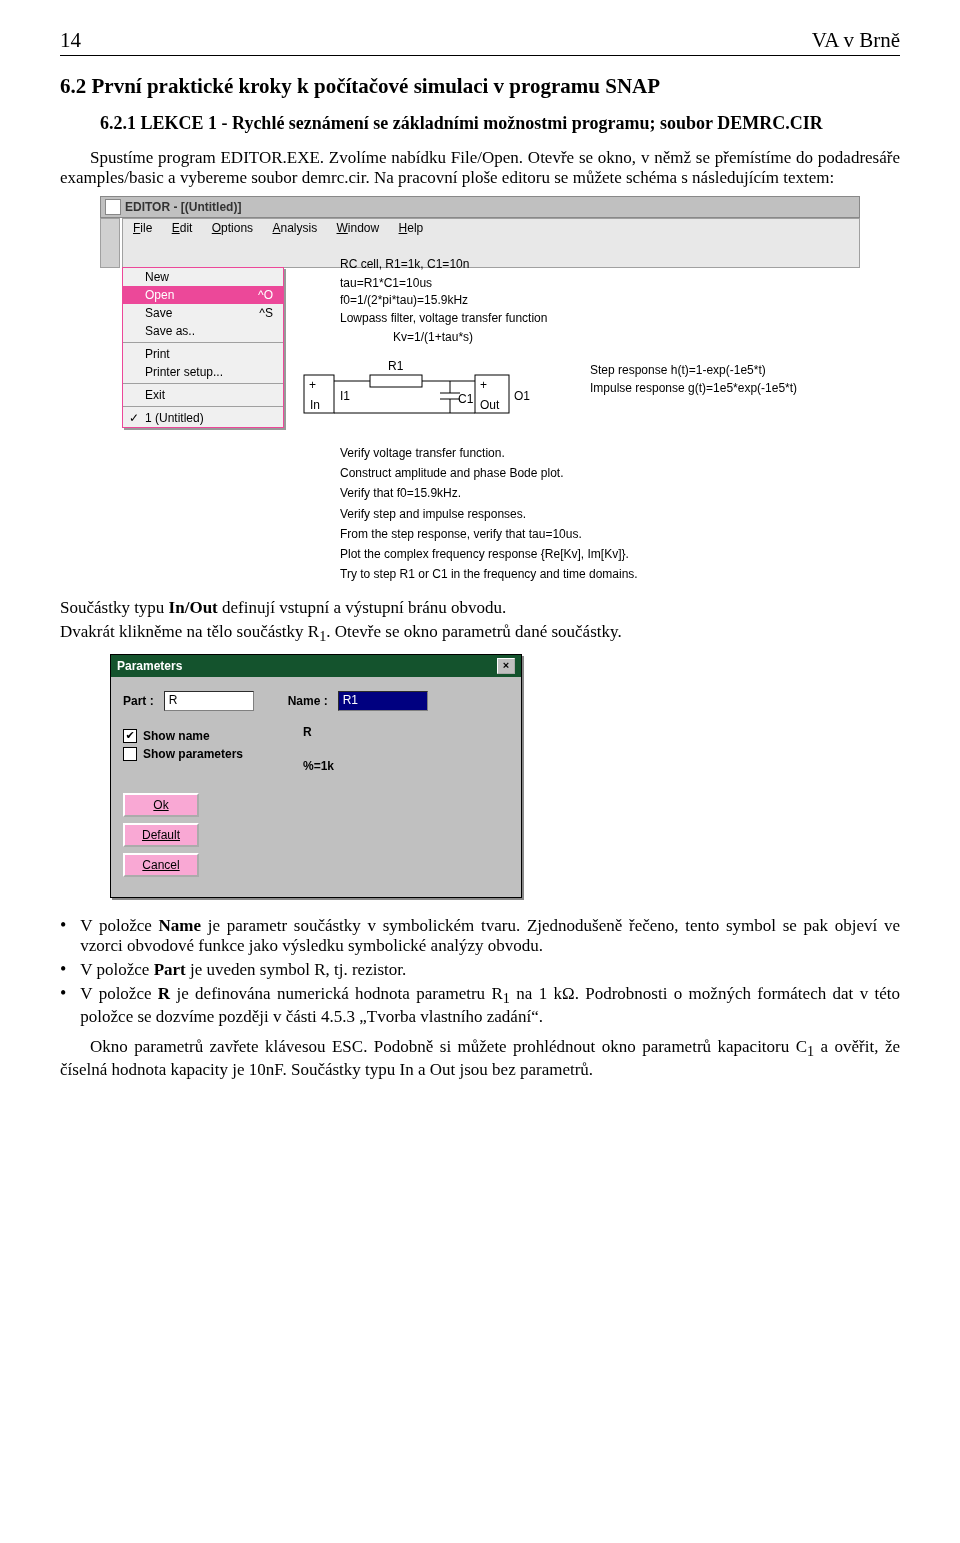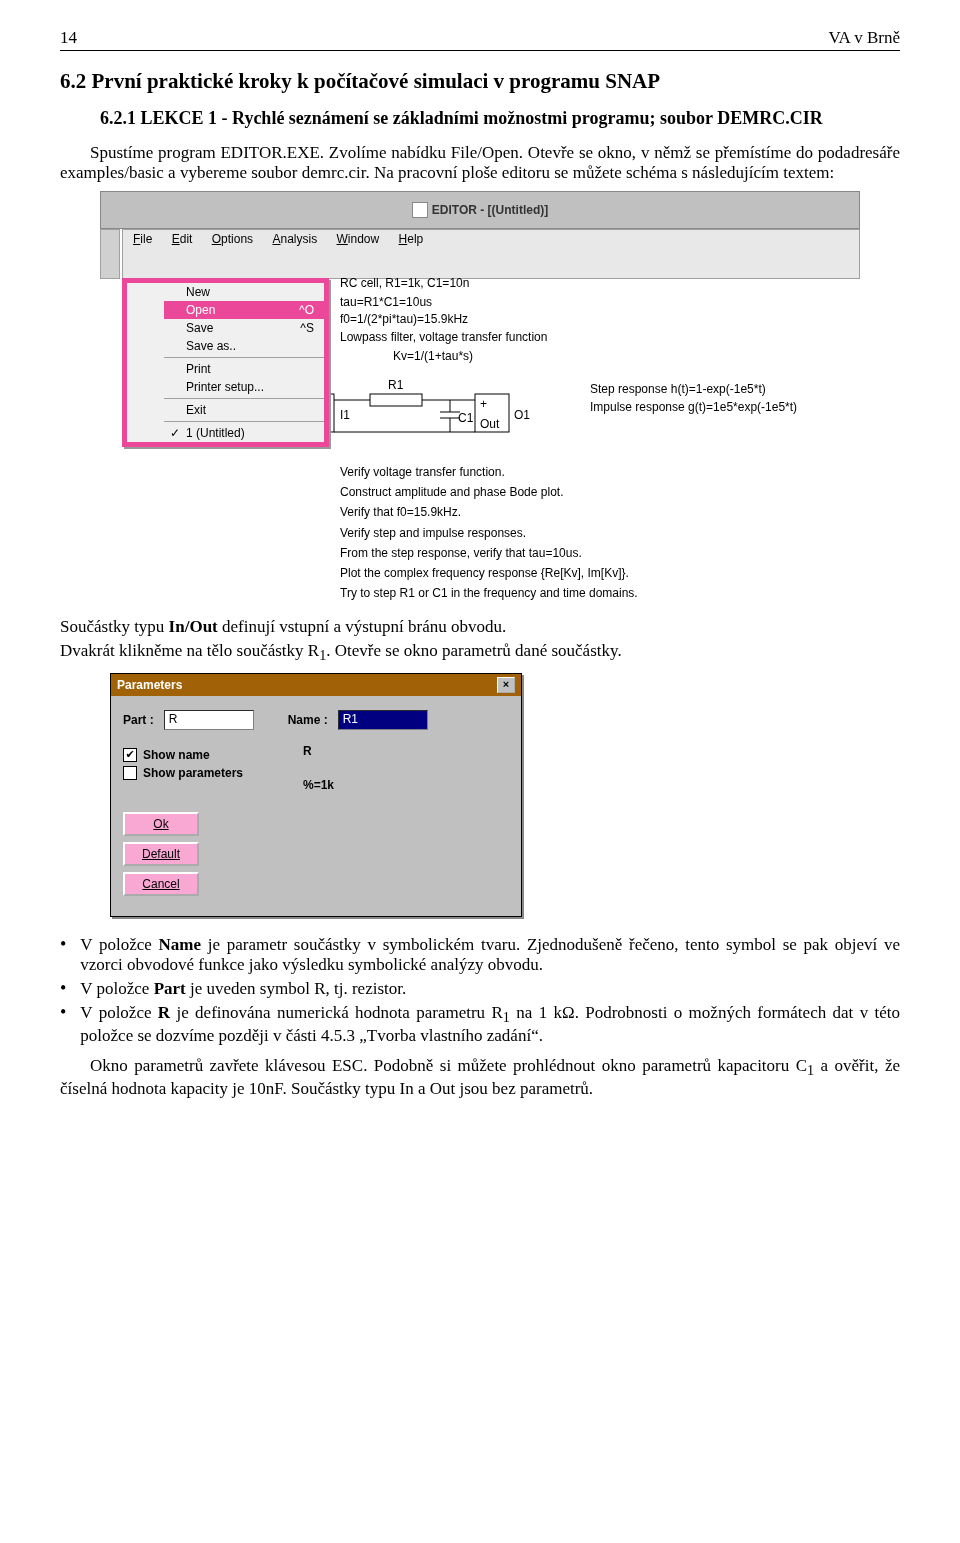--- a/index.html
+++ b/index.html
@@ -9,21 +9,21 @@
     color: #000;
     background: #fff;
     width: 960px;
   }
   .page {
     padding: 28px 60px 40px 60px;
   }
   .header-row {
     display: flex;
     justify-content: space-between;
-    font-size: 17px;
+    font-size: 21px;
     margin-bottom: 2px;
   }
   .hr {
     border: 0;
     border-top: 1.5px solid #000;
     margin: 2px 0 18px 0;
   }
   h2 {
     font-size: 21px;
     font-weight: bold;
@@ -45,24 +45,23 @@
   .win-editor {
     width: 760px;
     margin: 8px auto 16px auto;
     font-family: Tahoma, Verdana, sans-serif;
     font-size: 12px;
     color: #000;
   }
   .titlebar {
     border: 1px solid #888;
     background: #C0C0C0;
-    padding: 10px 4px;
+    padding: 2px 4px;
     display: flex;
     align-items: center;
-    justify-content: center;
   }
   .titlebar .sysicon {
     width: 14px; height: 14px;
     background: #fff; border: 1px solid #888;
     margin-right: 4px;
   }
   .titlebar .ttext { font-weight: bold; color: #333; }
   .approw { display: flex; }
   .tilebtn {
     width: 18px; height: 48px;
@@ -71,27 +70,26 @@
   }
   .menubar {
     border: 1px solid #A0A0A0; background: #E8E8E8;
     padding: 2px 2px; white-space: nowrap;
     flex: 1;
   }
   .menubar .mi { display: inline-block; padding: 0 8px; }
   .menubar .ul { text-decoration: underline; }
   .filemenu {
     position: relative;
-    border: 5px solid #ec4899;
+    border: 1px solid #ec4899;
     background: #F0F0F0;
     width: 160px;
     margin-top: -1px;
     margin-left: 22px;
     box-shadow: 2px 2px 0 #999;
-    padding-left: 37px;
   }
   .filemenu .mrow {
     display: flex; justify-content: space-between;
     padding: 2px 10px 2px 22px;
   }
   .filemenu .mrow.sel {
     background: #ec4899; color: #fff;
   }
   .filemenu .msep { border-top: 1px solid #A0A0A0; margin: 2px 0; }
   .filemenu .check { position: absolute; left: 6px; }
@@ -121,21 +119,21 @@
   .dlg {
     width: 410px;
     margin: 8px 0 18px 50px;
     font-family: Tahoma, sans-serif;
     font-size: 12px;
     background: #C0C0C0;
     border: 1px solid #000;
     box-shadow: 2px 2px 0 #888;
   }
   .dlg .dtitle {
-    background: #a16207; color: #fff;
+    background: #14532d; color: #fff;
     padding: 3px 6px;
     display: flex; justify-content: space-between; align-items: center;
     font-weight: bold;
   }
   .dlg .xbtn {
     background: #C0C0C0; color: #000;
     width: 16px; height: 14px; text-align: center; font-weight: bold;
     border: 1px outset #fff; font-size: 11px; line-height: 12px;
   }
   .dlg .dbody { padding: 10px 12px 14px 12px; }

